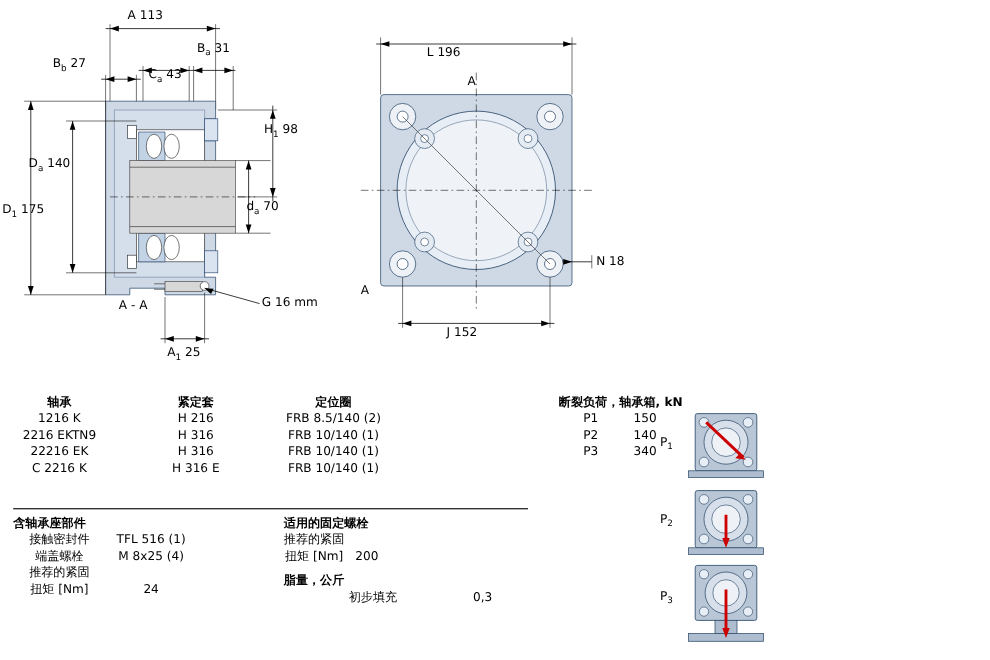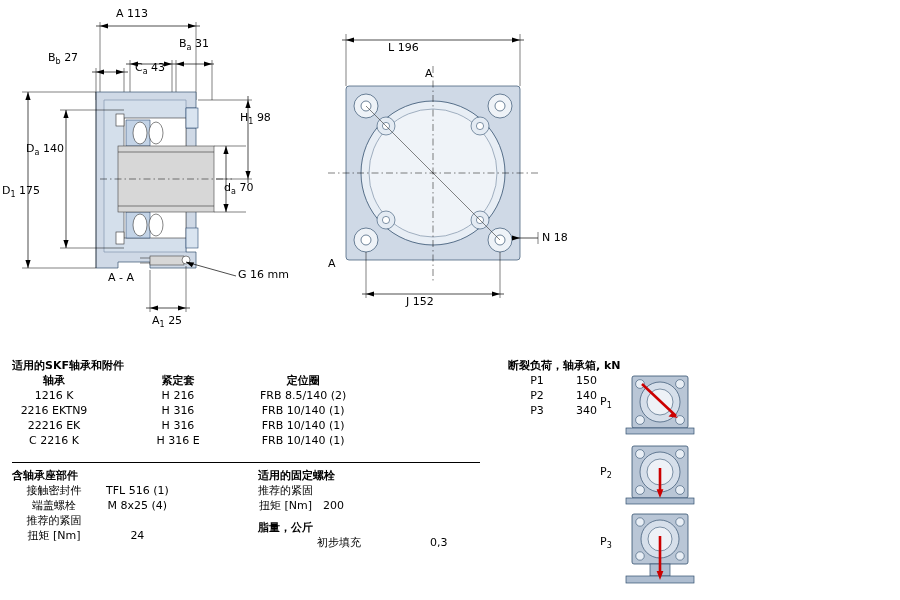--- a/index.html
+++ b/index.html
@@ -314,21 +314,20 @@
     </div>
     <div class="lbl" style="left:222px;top:232px;">
       <span>N</span>&nbsp;<span>18</span>
     </div>
     <div class="lbl" style="left:86px;top:296px;">
       <span>J</span>&nbsp;<span>152</span>
     </div>
   </div>
 
   <div class="tbl" style="left:12px;top:358px;">
-    <div class="hd">适用的SKF轴承和附件</div>
     <table>
       <tbody>
           <tr>
         <td class="hd" style="width:84px">轴承</td>
         <td class="hd" style="width:144px">紧定套</td>
         <td class="hd">定位圈</td>
       </tr>
       <tr>
         <td>1216 K</td>
         <td>H 216</td>

